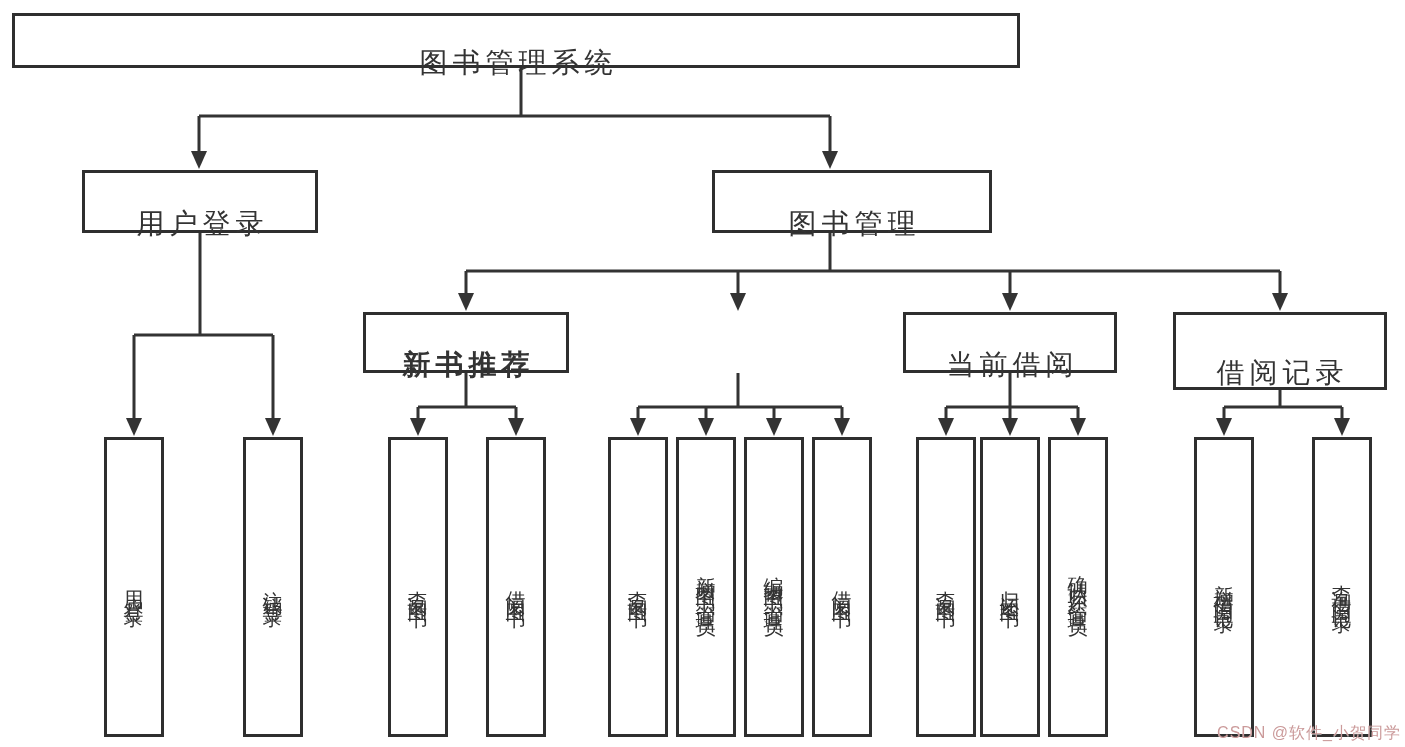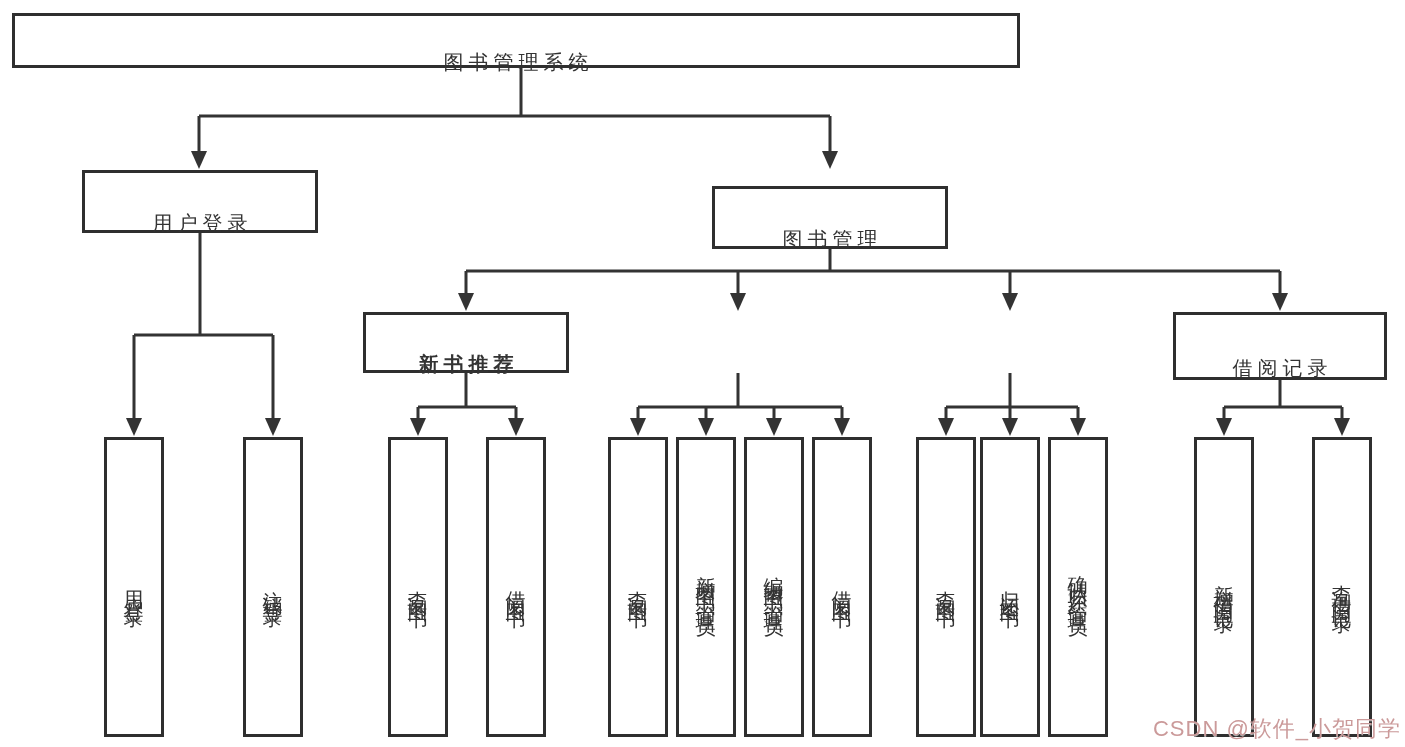--- a/index.html
+++ b/index.html
@@ -21,40 +21,40 @@
   .box {
     position: absolute;
     box-sizing: border-box;
     background: #ffffff;
     border: 3px solid #2f2f2f;
     display: flex;
     align-items: center;
     justify-content: center;
   }
   .hlabel {
-    font-size: 20px;
+    font-size: 28px;
     letter-spacing: 5px;
     text-indent: 5px; 
     color: #333333;
     white-space: nowrap;
     margin-top: 44px;
   }
   .leaf { top: 437px; width: 60px; height: 300px; }
   .vlabel {
     writing-mode: vertical-rl;
     font-size: 20px;
     letter-spacing: 6px;
     color: #333333;
     line-height: 1;
   }
   .watermark {
     position: absolute;
     right: 4px;
     bottom: 3px;
-    font-size: 22px;
+    font-size: 16px;
     letter-spacing: 1px;
     color: #cb9a9a;
     text-shadow: 0 1px 0 rgba(255,255,255,0.6);
     white-space: nowrap;
   }
 </style>
 </head>
 <body>
 
 <div class="stage">
@@ -93,28 +93,31 @@
     </g>
   </svg>
 
   <div class="box" style="left:12px; top:13px; width:1008px; height:55px;">
     <span class="hlabel">图书管理系统</span>
   </div>
 
   <div class="box" style="left:82px; top:170px; width:236px; height:63px;">
     <span class="hlabel">用户登录</span>
   </div>
-  <div class="box" style="left:712px; top:186px; width:236px; height:63px;">
+  <div class="box" style="left:712px; top:170px; width:280px; height:63px;">
     <span class="hlabel">图书管理</span>
   </div>
 
   <div class="box" style="left:363px; top:312px; width:206px; height:61px;font-weight:bold;">
     <span class="hlabel">新书推荐</span>
   </div>
-  <div class="box" style="left:1173px; top:312px; width:214px; height:68px;text-align:right;">
+  <div class="box" style="left:903px; top:312px; width:214px; height:61px;">
+    <span class="hlabel">当前借阅</span>
+  </div>
+  <div class="box" style="left:1173px; top:312px; width:214px; height:78px;text-align:right;">
     <span class="hlabel">借阅记录</span>
   </div>
 
   <div class="box leaf" style="left:104px;">
     <span class="vlabel">用户登录</span>
   </div>
   <div class="box leaf" style="left:243px;">
     <span class="vlabel">注销登录</span>
   </div>
   <div class="box leaf" style="left:388px;">

